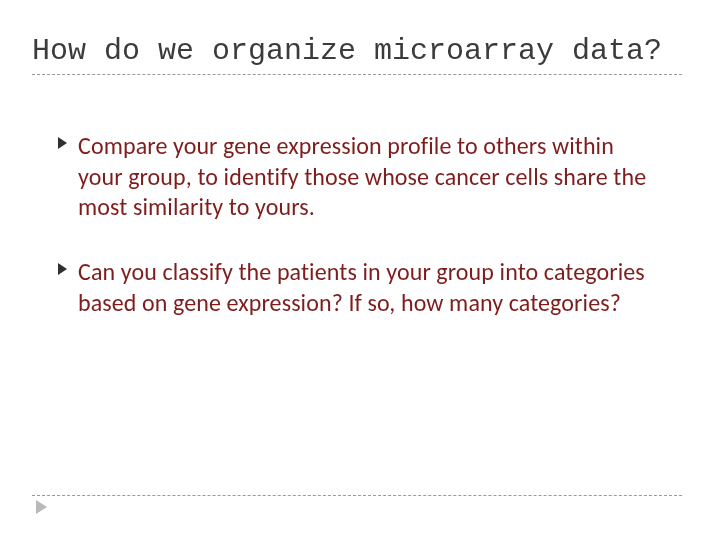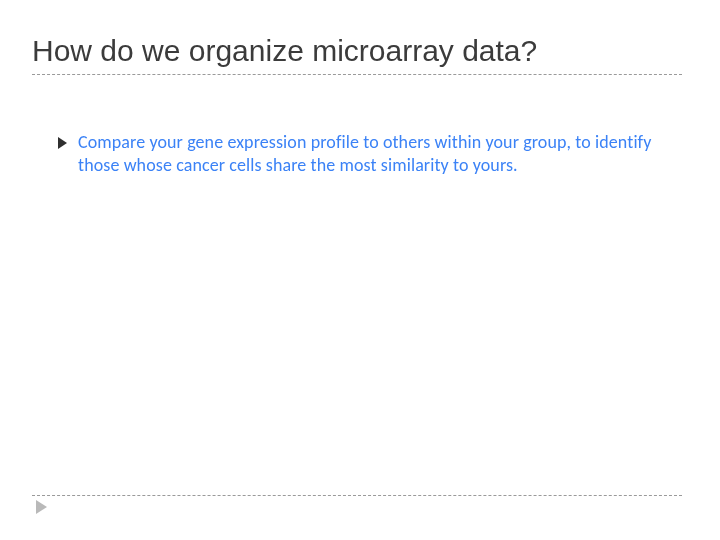--- a/index.html
+++ b/index.html
@@ -9,21 +9,21 @@
     background: #ffffff;
     font-family: "Gill Sans", "Gill Sans MT", Calibri, sans-serif;
     color: #1a1a1a;
     position: relative;
     overflow: hidden;
   }
   .slide {
     padding: 34px 38px 0 32px;
   }
   .title {
-    font-family: Liberation Sans, sans-serif;
+    font-family: Liberation Mono, monospace;
     font-weight: 400;
     font-size: 30px;
     color: #3b3b3b;
     padding-bottom: 6px;
     border-bottom: 1px dashed #9a9a9a;
     margin-bottom: 56px;
   }
   .body {
     padding: 0 30px 0 26px;
   }
@@ -33,23 +33,23 @@
     margin-bottom: 34px;
     line-height: 1.28;
   }
   .bullet-icon {
     flex: 0 0 auto;
     width: 20px;
     padding-top: 6px;
   }
   .bullet-icon svg { display: block; }
   .bullet-text {
-    font-size: 18px;
+    font-size: 24px;
     font-weight: 400;
-    color: #3b82f6;
+    color: #7f1d1d;
     letter-spacing: 0.1px;
   }
   .footer-dash {
     position: absolute;
     left: 32px;
     right: 38px;
     bottom: 44px;
     border-top: 1px dashed #9a9a9a;
   }
   .footer-caret {
@@ -69,20 +69,28 @@
     <div class="bullet-item">
       <span class="bullet-icon">
         <svg width="9" height="12" viewBox="0 0 9 12">
             <polygon points="0,0 9,6 0,12" fill="#2f2f2f"></polygon>
           </svg>
       </span>
       <span class="bullet-text">Compare your gene expression profile to others within your group, to identify those whose cancer cells share the most similarity to yours.</span>
     </div>
 
 
+    <div class="bullet-item">
+      <span class="bullet-icon">
+        <svg width="9" height="12" viewBox="0 0 9 12">
+            <polygon points="0,0 9,6 0,12" fill="#2f2f2f"></polygon>
+          </svg>
+      </span>
+      <span class="bullet-text">Can you classify the patients in your group into categories based on gene expression? If so, how many categories?</span>
+    </div>
 
   </div>
 </div>
 
 <div class="footer-dash"></div>
 <div class="footer-caret">
   <svg width="11" height="14" viewBox="0 0 11 14">
       <polygon points="0,0 11,7 0,14" fill="#b9b9b9"></polygon>
     </svg>
 </div>

